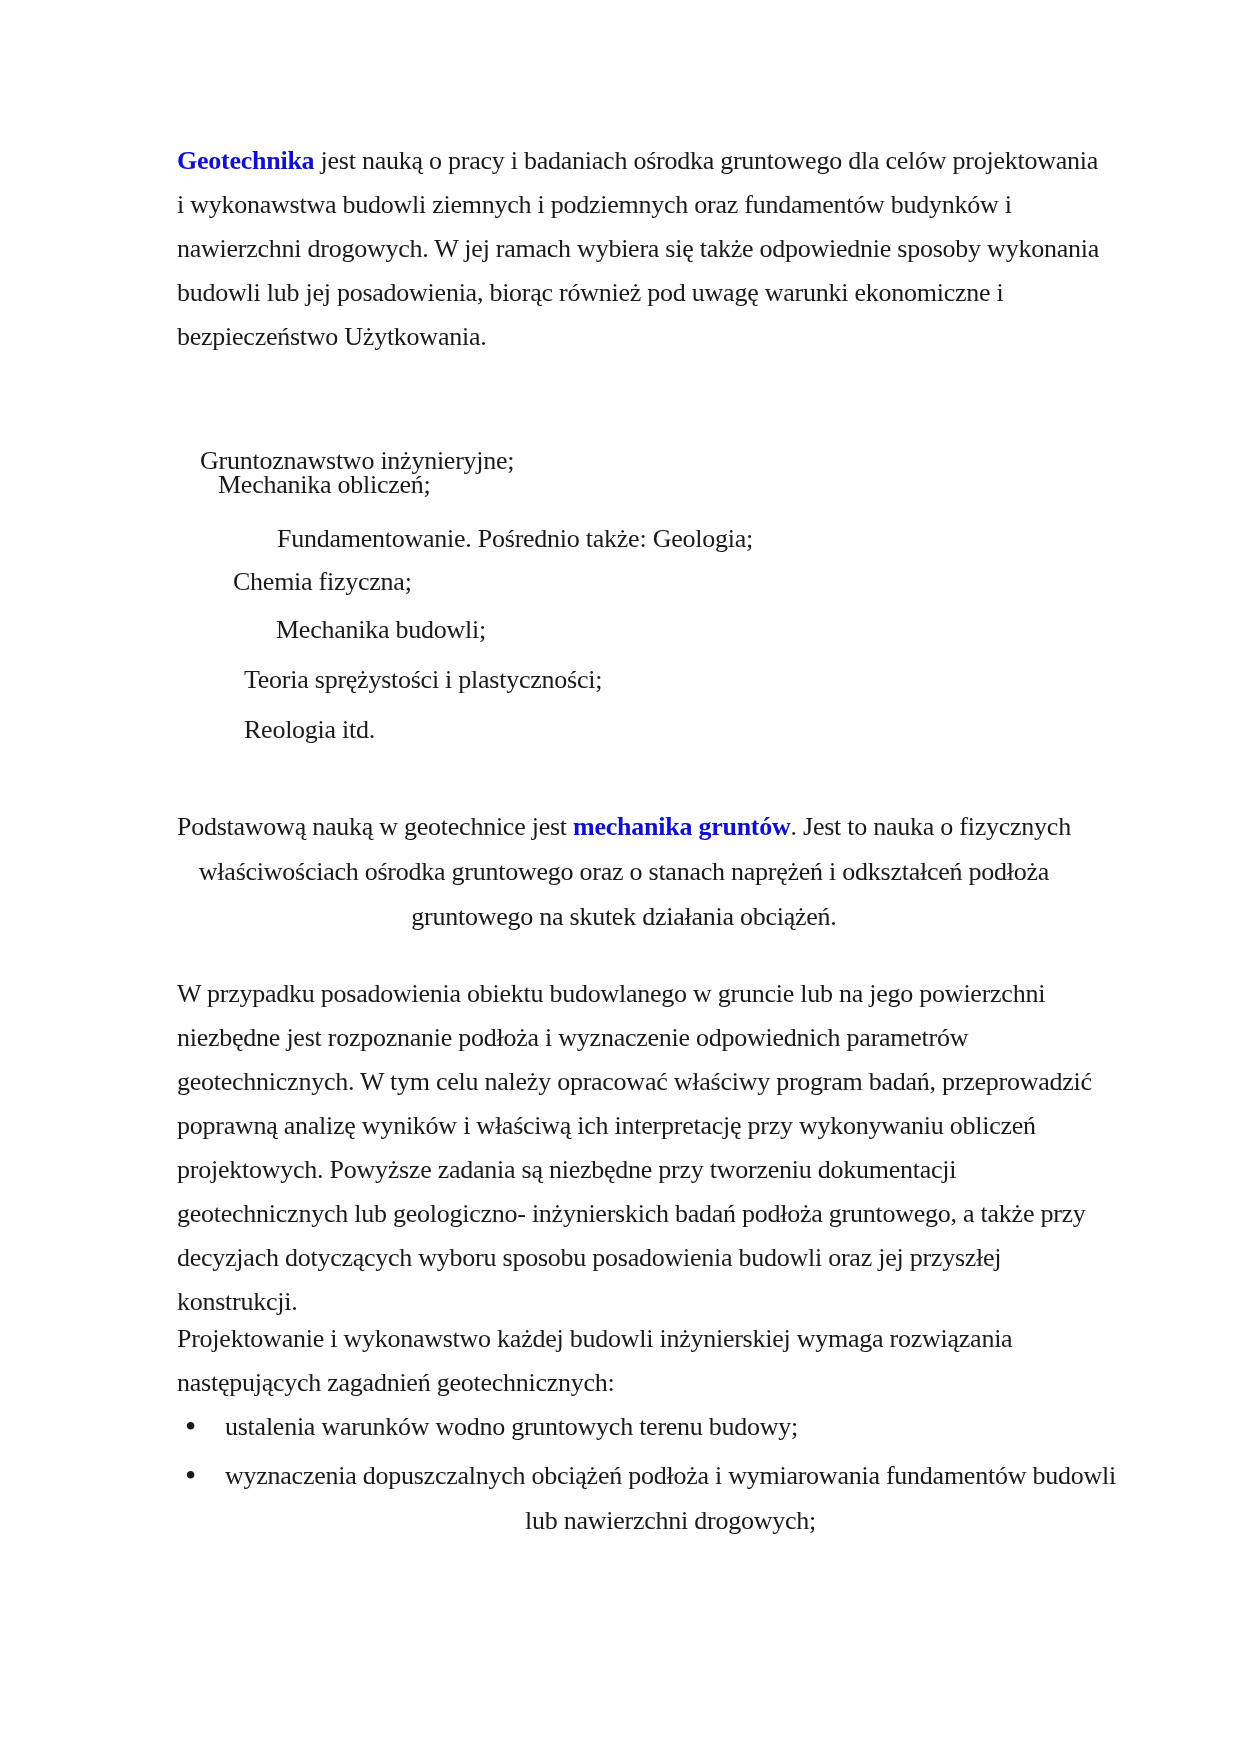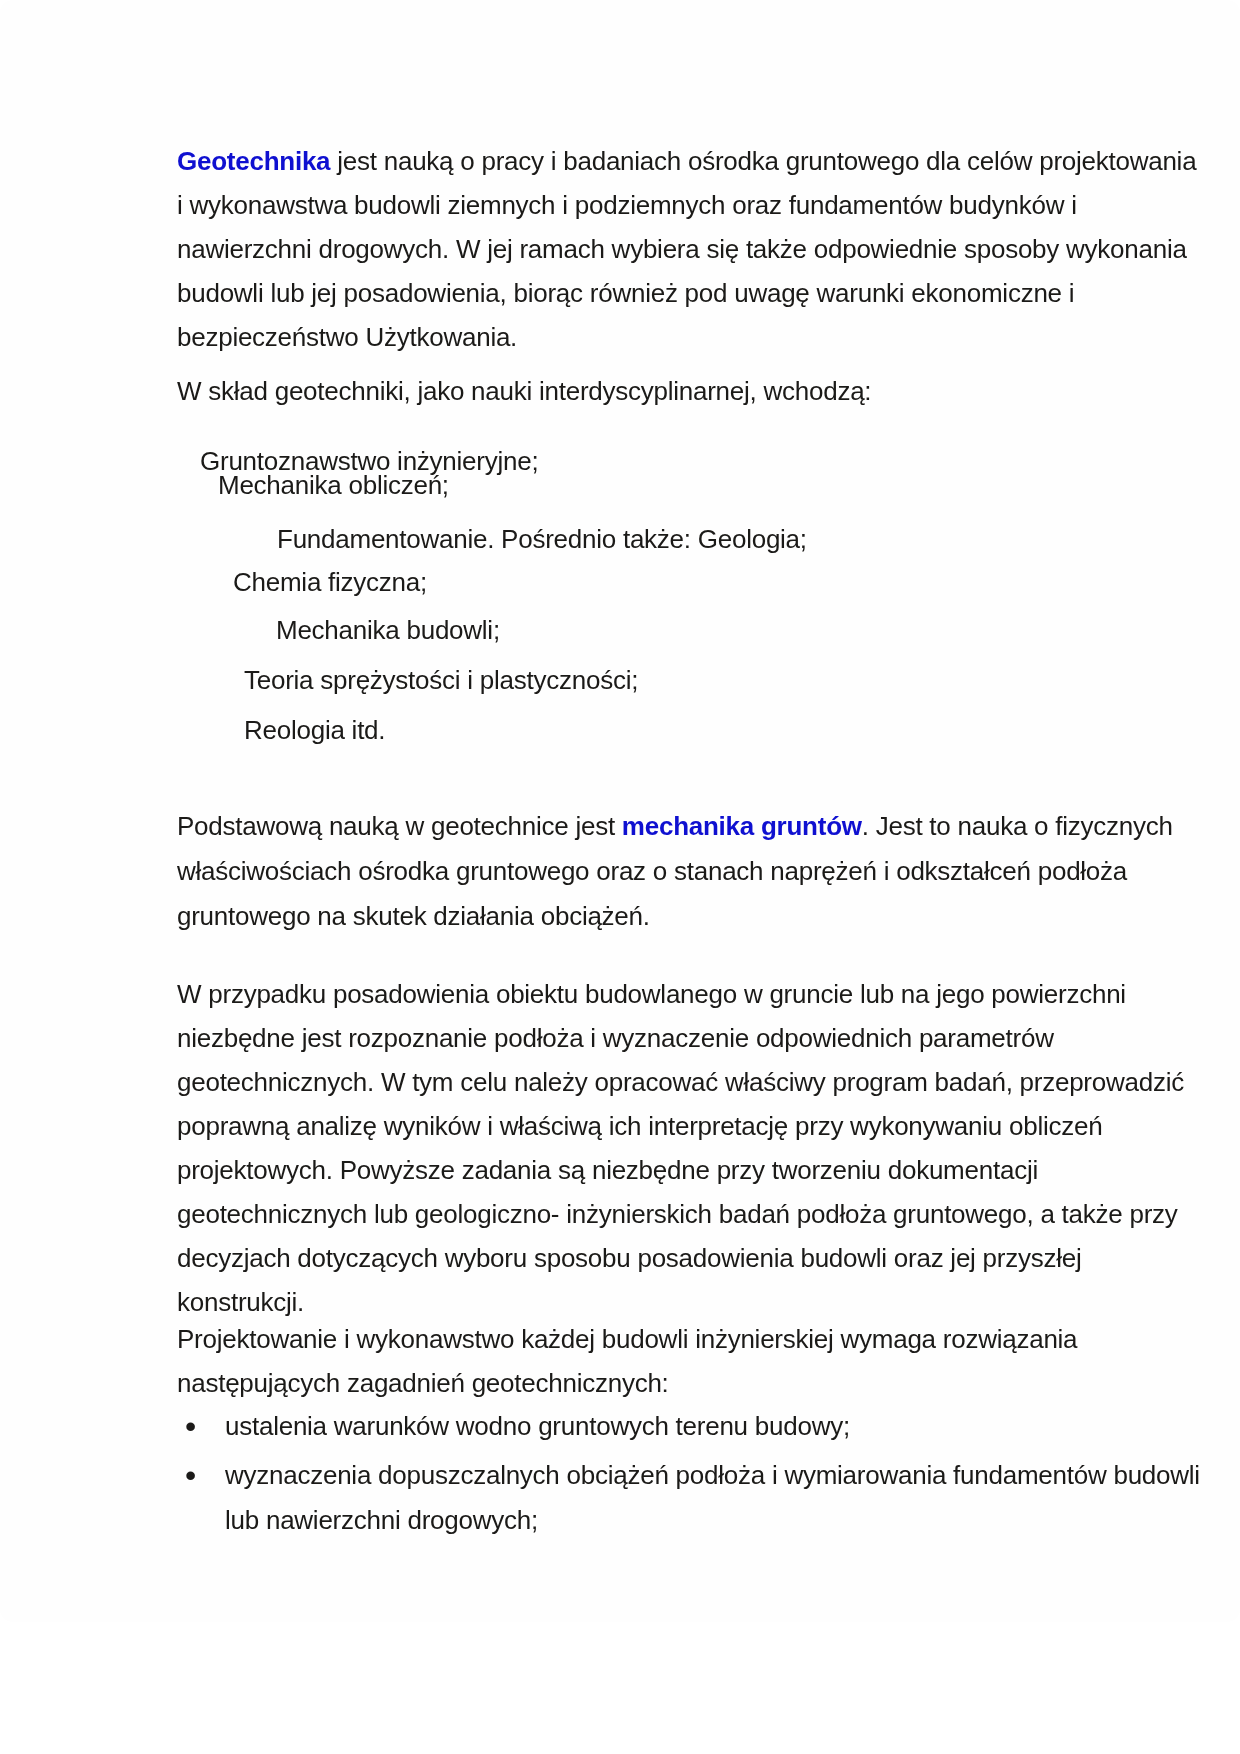--- a/index.html
+++ b/index.html
@@ -7,31 +7,31 @@
     --paper:#fefefe;
     --ink:#1b1a18;
     --blue:#0f10d0;
   }
   html,body{margin:0;padding:0;background:#ffffff;}
   .page{
     position:relative;
     width:1240px;
     height:1622px;
     background:var(--paper);
-    font-family:Liberation Sans, sans-serif;
+    font-family:Liberation Serif, serif;
     color:var(--ink);
     font-size:26px;
     letter-spacing:-0.25px;
     overflow:hidden;
     border-radius:13px;
   }
   .block{position:absolute;left:177px;}
   .line{white-space:nowrap;}
   .lh44 .line{line-height:44px;}
-  .lh45 .line{line-height:45px;}
+  .lh45 .line{line-height:45px;text-align:center;}
   .accent{color:var(--blue);font-weight:bold;}
   .branch{
     position:absolute;
     white-space:nowrap;
     line-height:1;
   }
   .b1{left:188px;top:448px;margin-left:12px;}
   .b2{left:218px;top:472px;}
   .b3{left:277px;top:526px;}
   .b4{left:233px;top:569px;}
@@ -62,23 +62,20 @@
   <div class="block p1 lh44">
     <div class="line">
       <span class="accent">Geotechnika</span><span> jest nauką o pracy i badaniach ośrodka gruntowego dla celów projektowania</span>
     </div>
     <div class="line">i wykonawstwa budowli ziemnych i podziemnych oraz fundamentów budynków i</div>
     <div class="line">nawierzchni drogowych. W jej ramach wybiera się także odpowiednie sposoby wykonania</div>
     <div class="line">budowli lub jej posadowienia, biorąc również pod uwagę warunki ekonomiczne i</div>
     <div class="line">bezpieczeństwo Użytkowania.</div>
   </div>
 
-  <div class="block p2 lh44">
-    <div class="line">W skład geotechniki, jako nauki interdyscyplinarnej, wchodzą:</div>
-  </div>
 
   <div class="branch b1">Gruntoznawstwo inżynieryjne;</div>
   <div class="branch b2">Mechanika obliczeń;</div>
   <div class="branch b3">Fundamentowanie. Pośrednio także: Geologia;</div>
   <div class="branch b4">Chemia fizyczna;</div>
   <div class="branch b5">Mechanika budowli;</div>
   <div class="branch b6">Teoria sprężystości i plastyczności;</div>
   <div class="branch b7">Reologia itd.</div>
 
   <div class="block p3 lh45">

